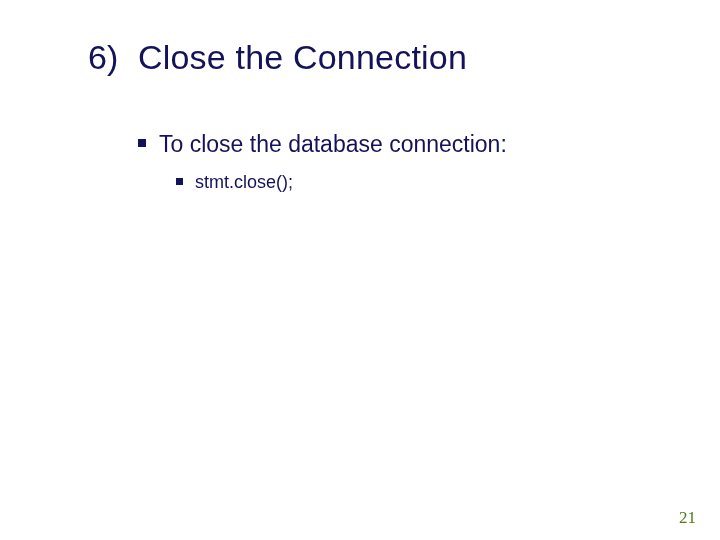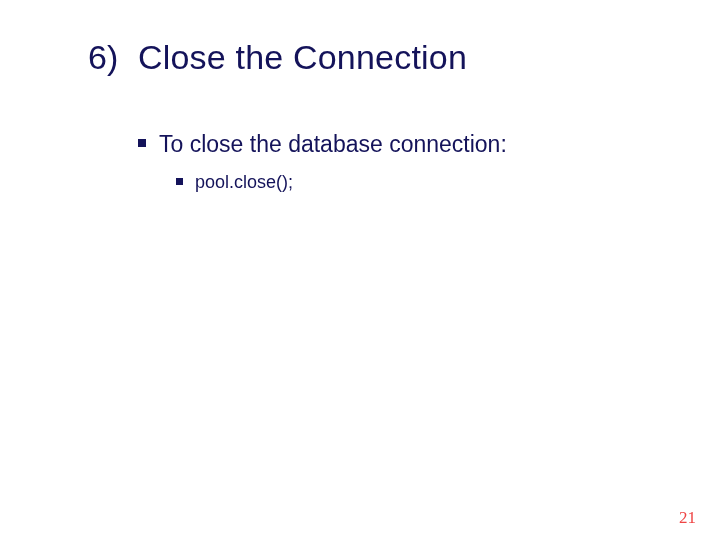--- a/index.html
+++ b/index.html
@@ -86,21 +86,21 @@
 
   .group-gap { height: 20px; }
   .small-gap { height: 8px; }
 
   
   .page-number {
     position: absolute;
     right: 24px;
     bottom: 12px;
     font-size: 17px;
-    color: #ef4444;
+    color: #4d7c0f;
     font-family: "Liberation Serif", serif;
   }
 </style>
 </head>
 <body>
 
 <div class="slide">
 
   <div class="slide-title">6)  Close the Connection</div>
 
@@ -108,21 +108,21 @@
 
     <div class="bullet-row lvl1">
       <span class="bullet-mark"></span>
       <span>To close the database connection:</span>
     </div>
 
     <div class="small-gap"></div>
 
     <div class="bullet-row lvl2">
       <span class="bullet-mark"></span>
-      <span>pool.close();</span>
+      <span>stmt.close();</span>
     </div>
 
 
     <div class="group-gap"></div>
 
 
     <div class="group-gap"></div>
 
 
   </div>

